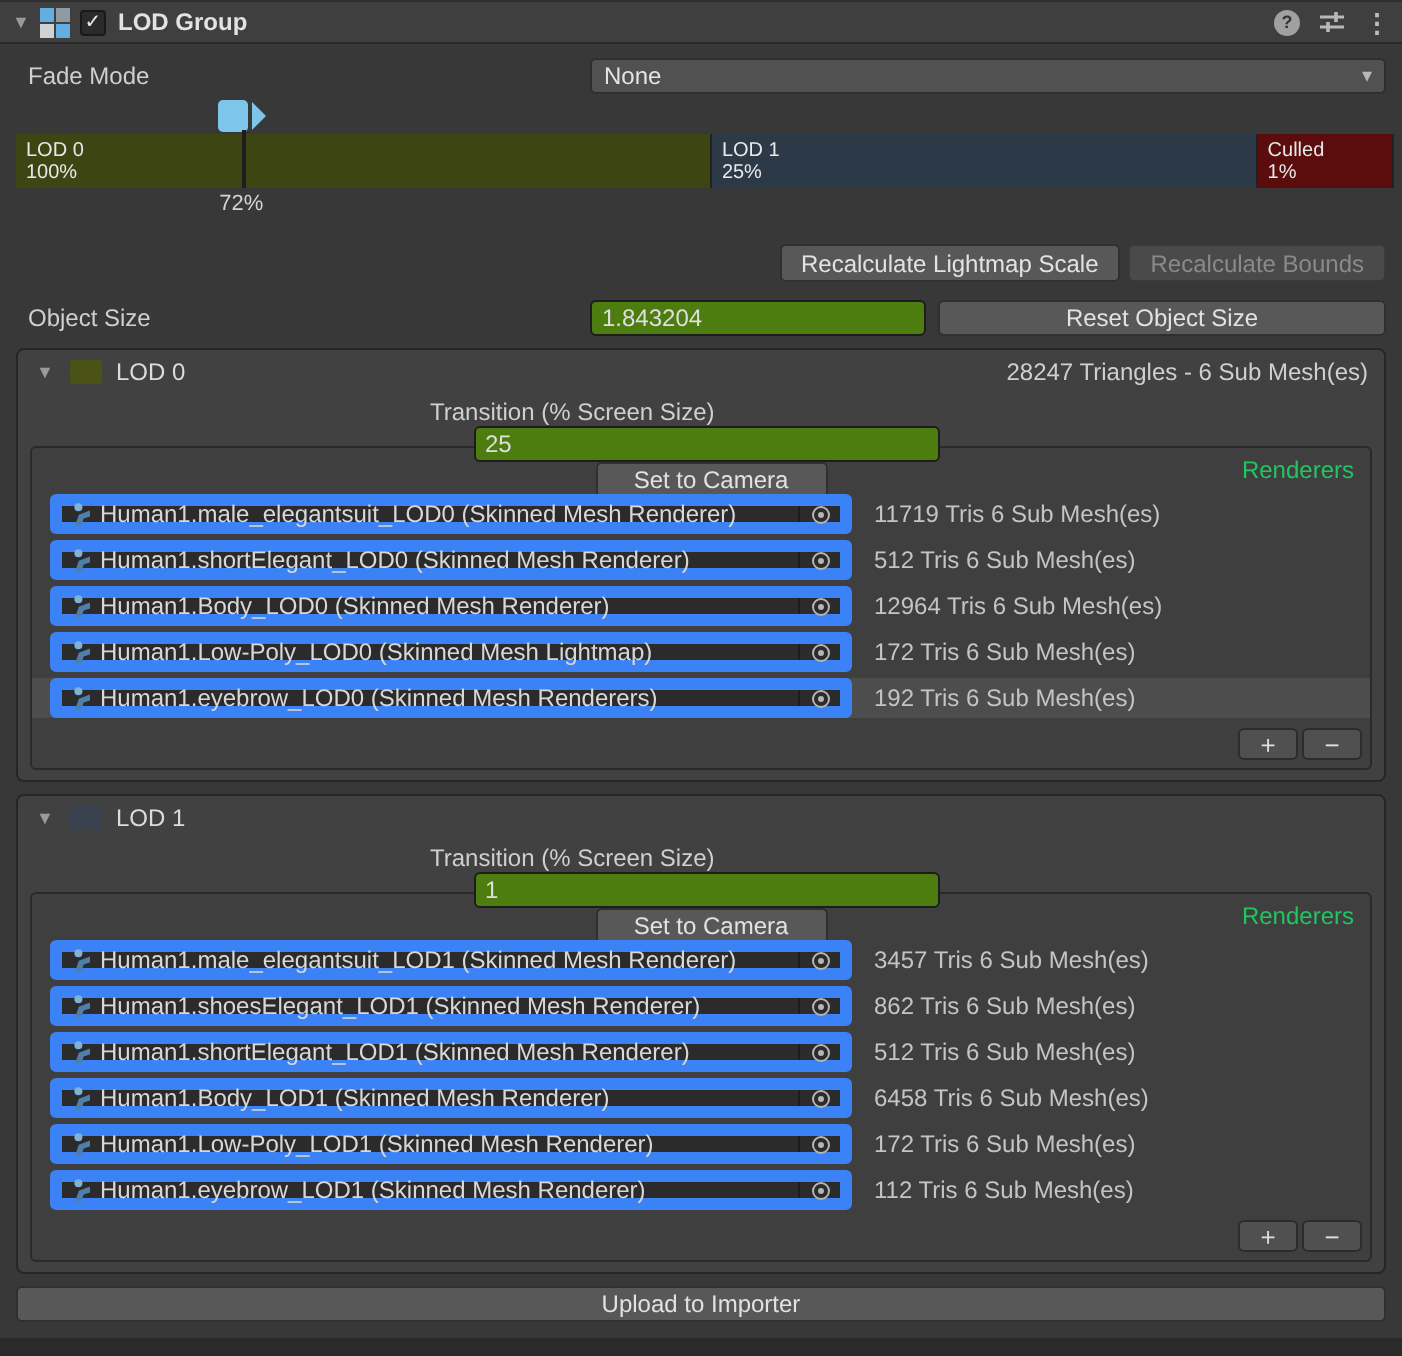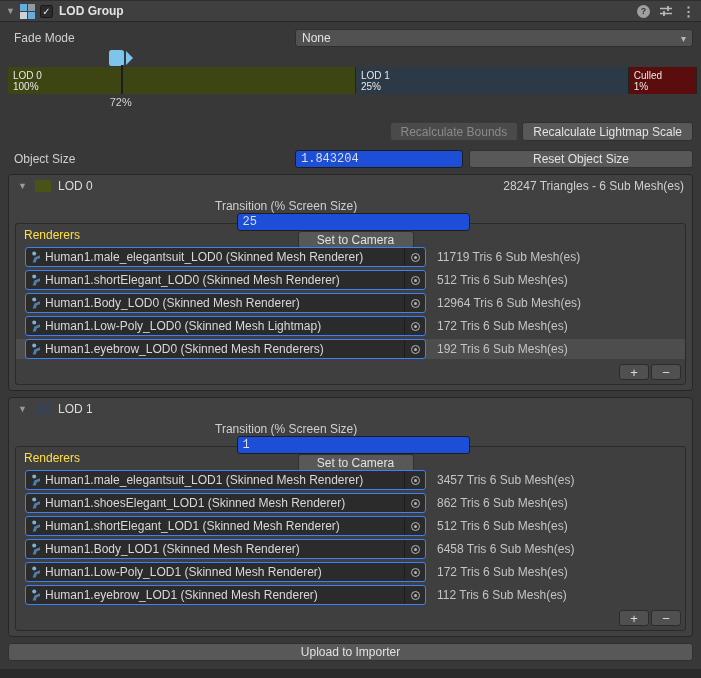--- a/index.html
+++ b/index.html
@@ -22,22 +22,22 @@
   .comp-title { font-weight:bold; color:#e2e2e2; }
   .header-right { margin-left:auto; display:flex; align-items:center; gap:9px; }
   .help-icon { width:13px; height:13px; border-radius:50%; background:#a0a0a0; color:#333;
                font-size:9px; font-weight:bold; text-align:center; line-height:13px; cursor:pointer; }
   .presets-icon { width:14px; height:14px; cursor:pointer; }
   .kebab-icon { color:#bdbdbd; font-size:13px; line-height:13px; cursor:pointer; font-weight:bold; }
 
   
   .row { display:flex; align-items:center; height:18px; margin:0 8px 0 14px; }
   .col-label { width:281px; flex:0 0 auto; color:#cfcfcf; }
-  .ufield { background:#1d4ed8; border:1px solid #1d1d1d; border-radius:3px; height:18px;
-            color:#dfdfdf; font-size:12px; font-family:Liberation Mono, monospace; padding:0 5px; outline:none; }
+  .ufield { background:#4d7c0f; border:1px solid #1d1d1d; border-radius:3px; height:18px;
+            color:#dfdfdf; font-size:12px; font-family:Liberation Sans, sans-serif; padding:0 5px; outline:none; }
   .ubtn { background:#585858; border:1px solid #303030; border-radius:3px; height:19px;
           color:#e2e2e2; font-size:12px; font-family:"Liberation Sans",sans-serif;
           display:flex; align-items:center; justify-content:center; cursor:pointer; padding:0 10px; }
   .ubtn.disabled { background:#4a4a4a; color:#8a8a8a; border-color:#3a3a3a; }
 
   .fade-row { margin-top:7px; }
   .dropdown { flex:1; background:#515151; border:1px solid #2e2e2e; border-radius:3px; height:18px;
               display:flex; align-items:center; padding:0 6px; cursor:pointer; color:#e4e4e4; }
   .dd-arrow { margin-left:auto; color:#b8b8b8; font-size:10px; }
 
@@ -66,24 +66,24 @@
   .lod-swatch { width:16px; height:12px; margin:0 7px 0 3px; border-radius:1px; }
   .lod-name { color:#dcdcdc; }
   .lod-summary { margin-left:auto; color:#cfcfcf; }
   .trans-row { display:flex; align-items:center; height:18px; margin:2px 7px 6px 12px;flex-direction:column; }
   .trans-label { width:276px; flex:0 0 auto; color:#cfcfcf; }
   .trans-field { width:233px; flex:0 0 auto; }
   .cam-btn { width:116px; flex:0 0 auto; margin-left:5px; height:18px; padding:0; }
   .distance { margin-left:8px; color:#d6d6d6; white-space:nowrap; }
 
   .renderers-box { margin:0 6px; background:#3f3f3f; border:1px solid #2a2a2a; border-radius:3px; padding-bottom:2px; }
-  .renderers-title { padding:4px 8px 5px 8px; color:#fde047; }
+  .renderers-title { padding:4px 8px 5px 8px; color:#22c55e;text-align:right; }
   .renderer-row { display:flex; align-items:center; height:20px; margin-bottom:3px; padding:0 9px; }
   .renderer-row.highlight { background:#4d4d4d; }
-  .obj-field { width:401px; flex:0 0 auto; height:20px; background:#2b2b2b; border:1px solid #3b82f6; border-radius:3px;
+  .obj-field { width:401px; flex:0 0 auto; height:20px; background:#2b2b2b; border:6px solid #3b82f6; border-radius:3px;
                display:flex; align-items:center; padding-left:4px; cursor:pointer; }
   .smr-icon { width:12px; height:12px; margin-right:3px; flex:0 0 auto; }
   .obj-text { flex:1; color:#d8d8d8; white-space:nowrap; overflow:hidden; }
   .picker { width:21px; height:100%; flex:0 0 auto; border-left:1px solid #1d1d1d;
             display:flex; align-items:center; justify-content:center; cursor:pointer; }
   .picker-circle { width:9px; height:9px; border:1.5px solid #b5b5b5; border-radius:50%;
                    display:flex; align-items:center; justify-content:center; }
   .picker-dot { width:3px; height:3px; background:#b5b5b5; border-radius:50%; }
   .tris-info { margin-left:11px; color:#c4c4c4; white-space:nowrap; }
 
@@ -148,22 +148,22 @@
         <span class="seg-pct">1%</span>
       </div>
       <div class="bar-marker" style="left: calc(16.5% - 1px);"></div>
     </div>
     <div class="camera-pct-row">
       <span class="camera-pct" style="left: calc(16.5% - 12px);">72%</span>
     </div>
   </div>
 
   <div class="row recalc-row">
+    <div class="ubtn">Recalculate Lightmap Scale</div>
     <div class="ubtn disabled">Recalculate Bounds</div>
-    <div class="ubtn">Recalculate Lightmap Scale</div>
   </div>
 
   <div class="row objsize-row">
     <span class="col-label">Object Size</span>
     <input class="ufield objsize-field" value="1.843204" style="">
     <div class="ubtn reset-btn">Reset Object Size</div>
   </div>
 
   <div class="lod-box">
     <div class="lod-box-header">

